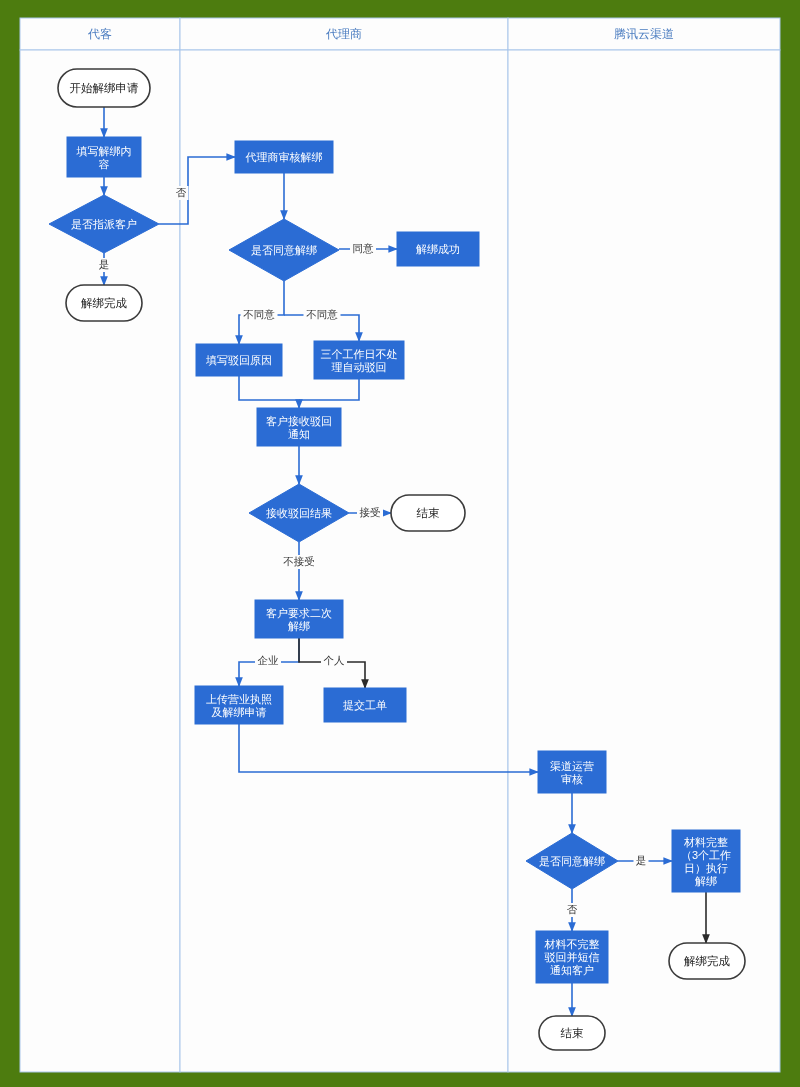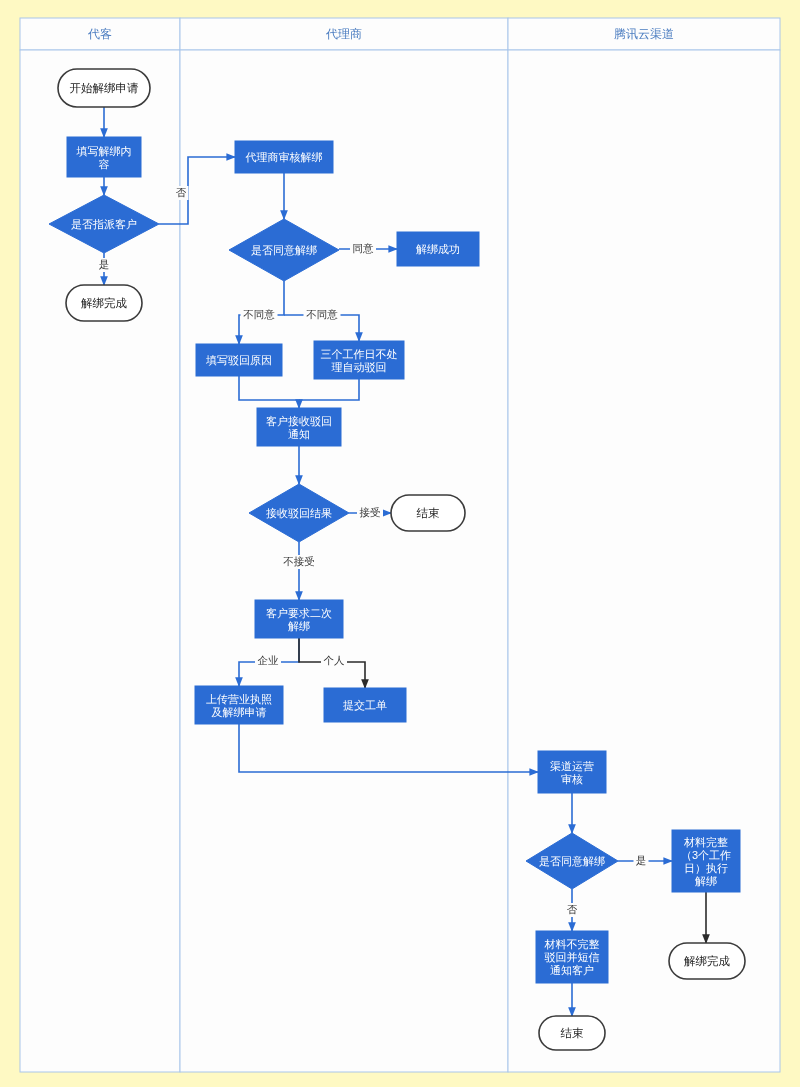--- a/index.html
+++ b/index.html
@@ -5,21 +5,21 @@
   html, body {
     margin: 0;
     padding: 0;
     background: #fafafa;
     font-family: "Liberation Sans", "DejaVu Sans", sans-serif;
   }
   #canvas-wrap {
     position: relative;
     width: 800px;
     height: 1087px;
-    background: #fef9c3;
+    background: #4d7c0f;
     overflow: hidden;
   }
   svg#flow {
     display: block;
     width: 800px;
     height: 1087px;
   }
   .lane-rect {
     fill: #fdfdfd;
     stroke: #a9c6ea;

